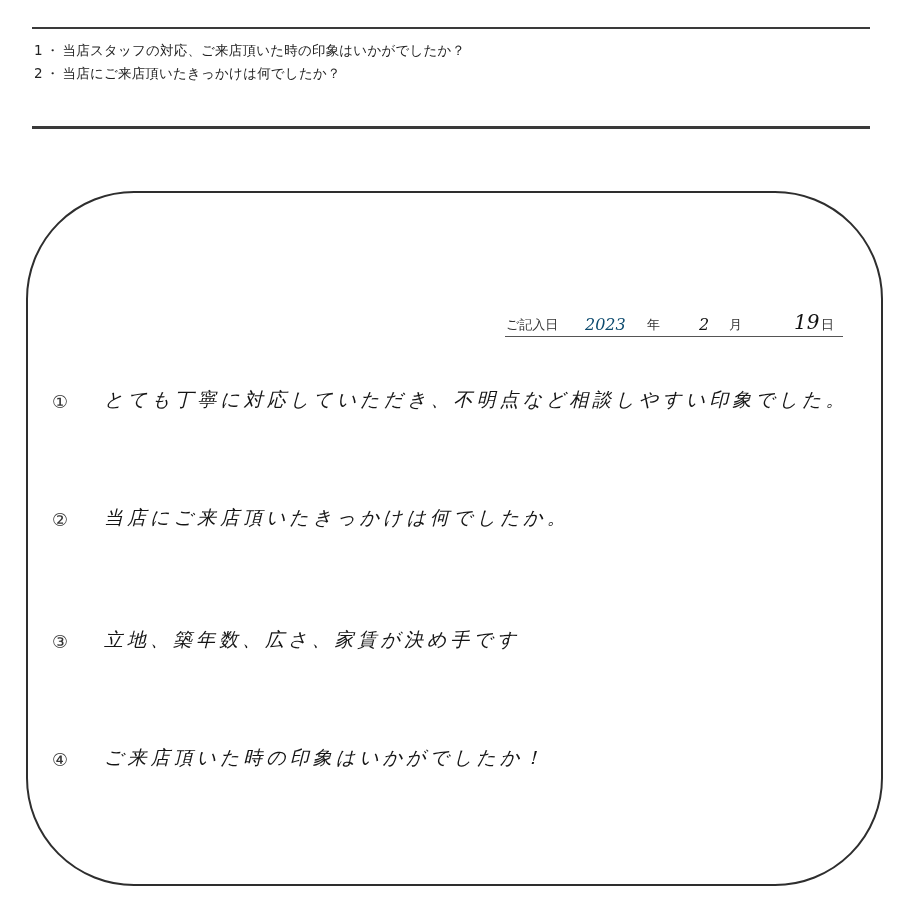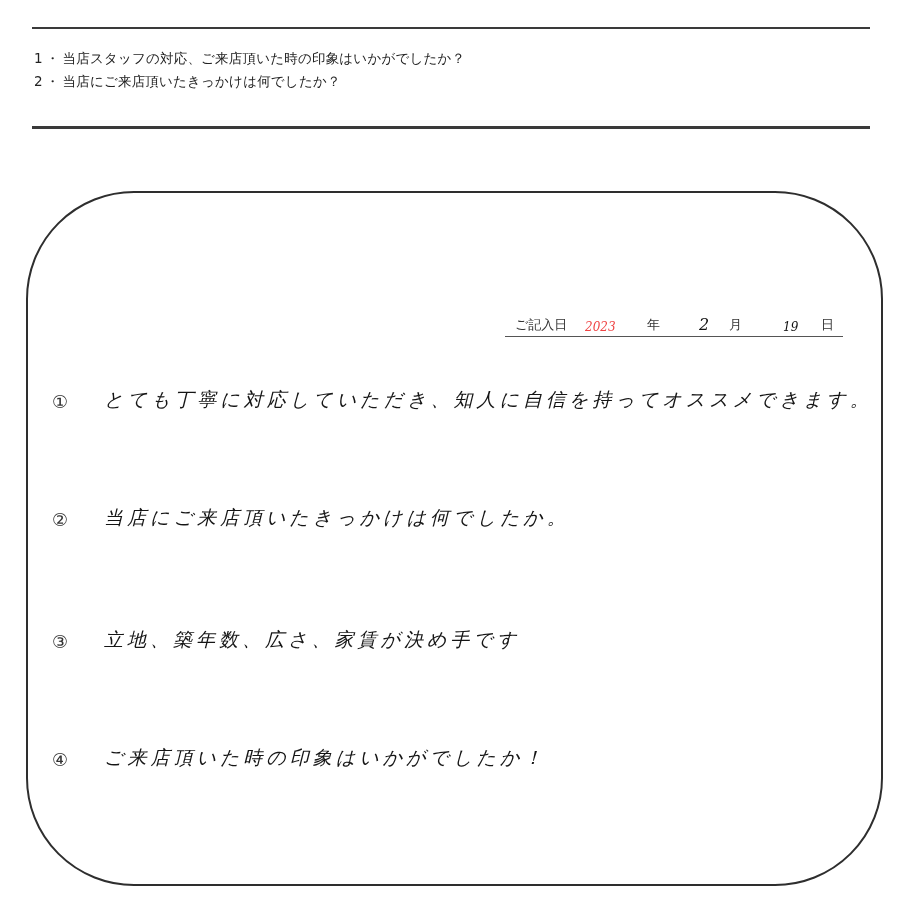--- a/index.html
+++ b/index.html
@@ -34,21 +34,21 @@
       position: absolute;
       left: 0;
       top: 99px;
       width: 838px;
       height: 0;
       border-top: 3px solid #3a3a3a;
     }
     .q-list {
       position: absolute;
       left: 2px;
-      top: 20px;
+      top: 12px;
       margin: 0;
       padding: 0;
       list-style: none;
     }
     .q-item {
       font-size: 13.5px;
       line-height: 23px;
       height: 23px;
       white-space: nowrap;
       color: #222;
@@ -72,26 +72,26 @@
       position: absolute;
       left: 505px;
       top: 314px;
       width: 338px;
       height: 22px;
       border-bottom: 1.5px solid #555;
       font-size: 13px;
       color: #333;
     }
     .date-row span { position: absolute; bottom: 2px; white-space: nowrap; }
-    .date-label { left: 10px; margin-top: 18px; }
-    .date-year { left: 80px; font-family: "DejaVu Serif", serif; font-style: italic; font-size: 12px; color: #ef4444; }
+    .date-label { left: 1px; margin-top: 18px; }
+    .date-year { left: 80px; font-family: "DejaVu Serif", serif; font-style: italic; font-size: 16px; color: #0c4a6e; }
     .date-year-unit { left: 142px; }
     .date-month { left: 194px; font-family: "DejaVu Serif", serif; font-style: italic; font-size: 16px; color: #111; }
     .date-month-unit { left: 224px; }
-    .date-day { left: 278px; font-family: "DejaVu Serif", serif; font-style: italic; font-size: 12px; color: #111; }
+    .date-day { left: 289px; font-family: "DejaVu Serif", serif; font-style: italic; font-size: 20px; color: #111; }
     .date-day-unit { left: 316px; }
 
     .answer {
       position: absolute;
       left: 52px;
       white-space: nowrap;
       height: 30px;
     }
     .answer-num {
       position: absolute;
@@ -138,21 +138,21 @@
   <span class="date-year">2023</span>
   <span class="date-year-unit">年</span>
   <span class="date-month">2</span>
   <span class="date-month-unit">月</span>
   <span class="date-day">19</span>
   <span class="date-day-unit">日</span>
 </div>
 
 <div class="answer a1">
   <span class="answer-num">①</span>
-  <span class="answer-text">とても丁寧に対応していただき、知人に自信を持ってオススメできます。</span>
+  <span class="answer-text">とても丁寧に対応していただき、不明点など相談しやすい印象でした。</span>
 </div>
 <div class="answer a2">
   <span class="answer-num">②</span>
   <span class="answer-text">当店にご来店頂いたきっかけは何でしたか。</span>
 </div>
 <div class="answer a3">
   <span class="answer-num">③</span>
   <span class="answer-text">立地、築年数、広さ、家賃が決め手です</span>
 </div>
 <div class="answer a4">

